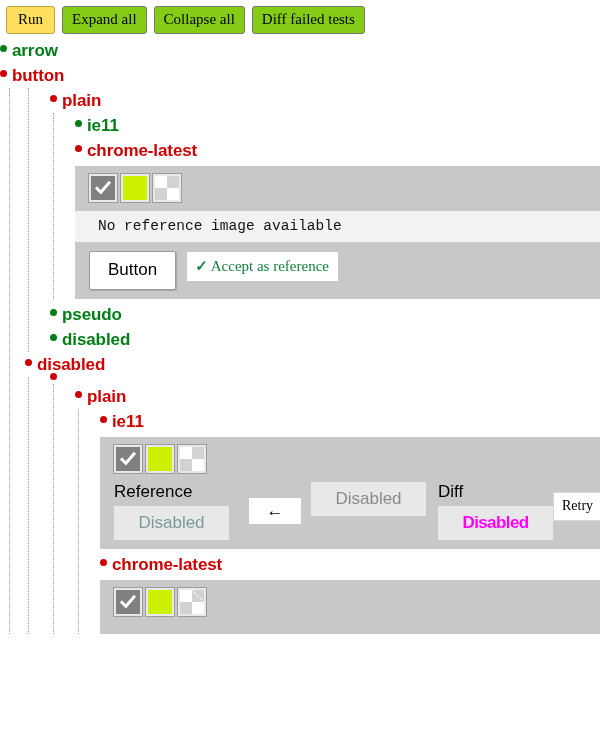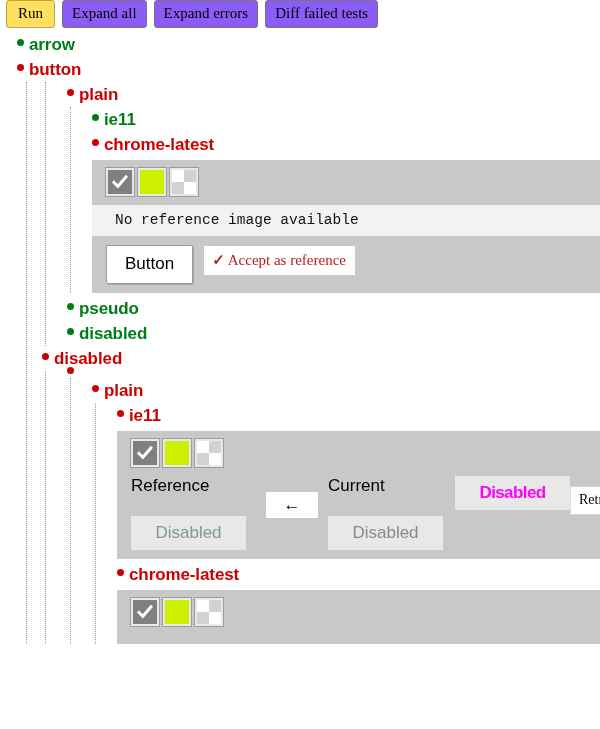--- a/index.html
+++ b/index.html
@@ -7,46 +7,46 @@
     padding: 0;
     background: #ffffff;
     width: 600px;
     height: 729px;
     overflow: hidden;
     font-family: "Liberation Serif", serif;
   }
 
   
   .toolbar {
-    padding: 0 0 4px 6px;
+    padding: 6px 0 4px 6px;
     display: flex;
     gap: 7px;
     align-items: flex-start;
   }
   .tb-btn {
     font-family: "Liberation Serif", serif;
     font-size: 15px;
     line-height: 1;
     color: #000;
-    background: #8b5cf6;
+    background: #84cc16;
     border: 1px solid #767676;
     border-radius: 3px;
     padding: 5px 9px 6px 9px;
     cursor: pointer;
     white-space: nowrap;
   }
   .tb-btn.run {
     background: #ffdf60;
     border-color: #b9a63f;
     padding-left: 11px;
     padding-right: 11px;
   }
 
   
-  .tree { position: relative; padding-left: 17px; }
+  .tree { position: relative; }
   .node { position: relative; }
   .row {
     display: flex;
     align-items: baseline;
     font-family: "Liberation Sans", sans-serif;
     font-weight: bold;
     font-size: 17px;
     line-height: 25px;
     white-space: nowrap;
     cursor: pointer;
@@ -140,40 +140,40 @@
     color: #000;
     padding: 8px 18px 9px 18px;
     border-radius: 2px;
     cursor: pointer;
   }
   .accept-btn {
     background: #ffffff;
     border: 1px solid #c9c9c9;
     font-family: "Liberation Serif", serif;
     font-size: 15px;
-    color: #b91c1c;
+    color: #15803d;
     padding: 5px 9px 6px 8px;
     cursor: pointer;
     white-space: nowrap;
   }
   .accept-btn .tick { font-weight: bold; margin-right: 3px; }
 
   
   .compare {
     display: flex;
     align-items: flex-start;
     gap: 0;
   }
   .col { display: flex; flex-direction: column; }
   .col-head {
     font-family: "Liberation Sans", sans-serif;
     font-size: 17px;
     color: #000;
     line-height: 20px;
-    margin-bottom: 20px;
+    margin-bottom: 4px;
   }
   .cell {
     background: #e8e8e8;
     width: 115px;
     height: 34px;
     display: flex;
     align-items: center;
     justify-content: center;
     font-family: "Liberation Sans", sans-serif;
     font-size: 17px;
@@ -209,21 +209,21 @@
     margin-top: 10px;
     cursor: pointer;
   }
 </style>
 </head>
 <body>
 
 <div class="toolbar">
   <button class="tb-btn run">Run</button>
   <button class="tb-btn">Expand all</button>
-  <button class="tb-btn">Expand errors</button>
+  <button class="tb-btn">Collapse all</button>
   <button class="tb-btn">Diff failed tests</button>
 </div>
 
 <div class="tree">
 
   <div class="node">
     <div class="row ok">
       <span class="bullet"></span>
       <span class="lbl">arrow</span>
     </div>
@@ -354,27 +354,27 @@
 
                         <div class="spacer-ref"></div>
 
                         <button class="arrow-btn">
                           <span>←</span>
                         </button>
 
                         <div class="spacer-cur"></div>
 
                         <div class="col">
-                          <div class="col-head">Current</div>
                           <div class="cell current">Disabled</div>
                         </div>
 
                         <div class="spacer-diff"></div>
 
                         <div class="col">
+                          <div class="col-head">Diff</div>
                           <div class="cell diff">Disabled</div>
                         </div>
 
                         <button class="retry-btn">Retry</button>
                       </div>
                     </div>
                   </div>
 
                   <div class="node">
                     <div class="row fail">

